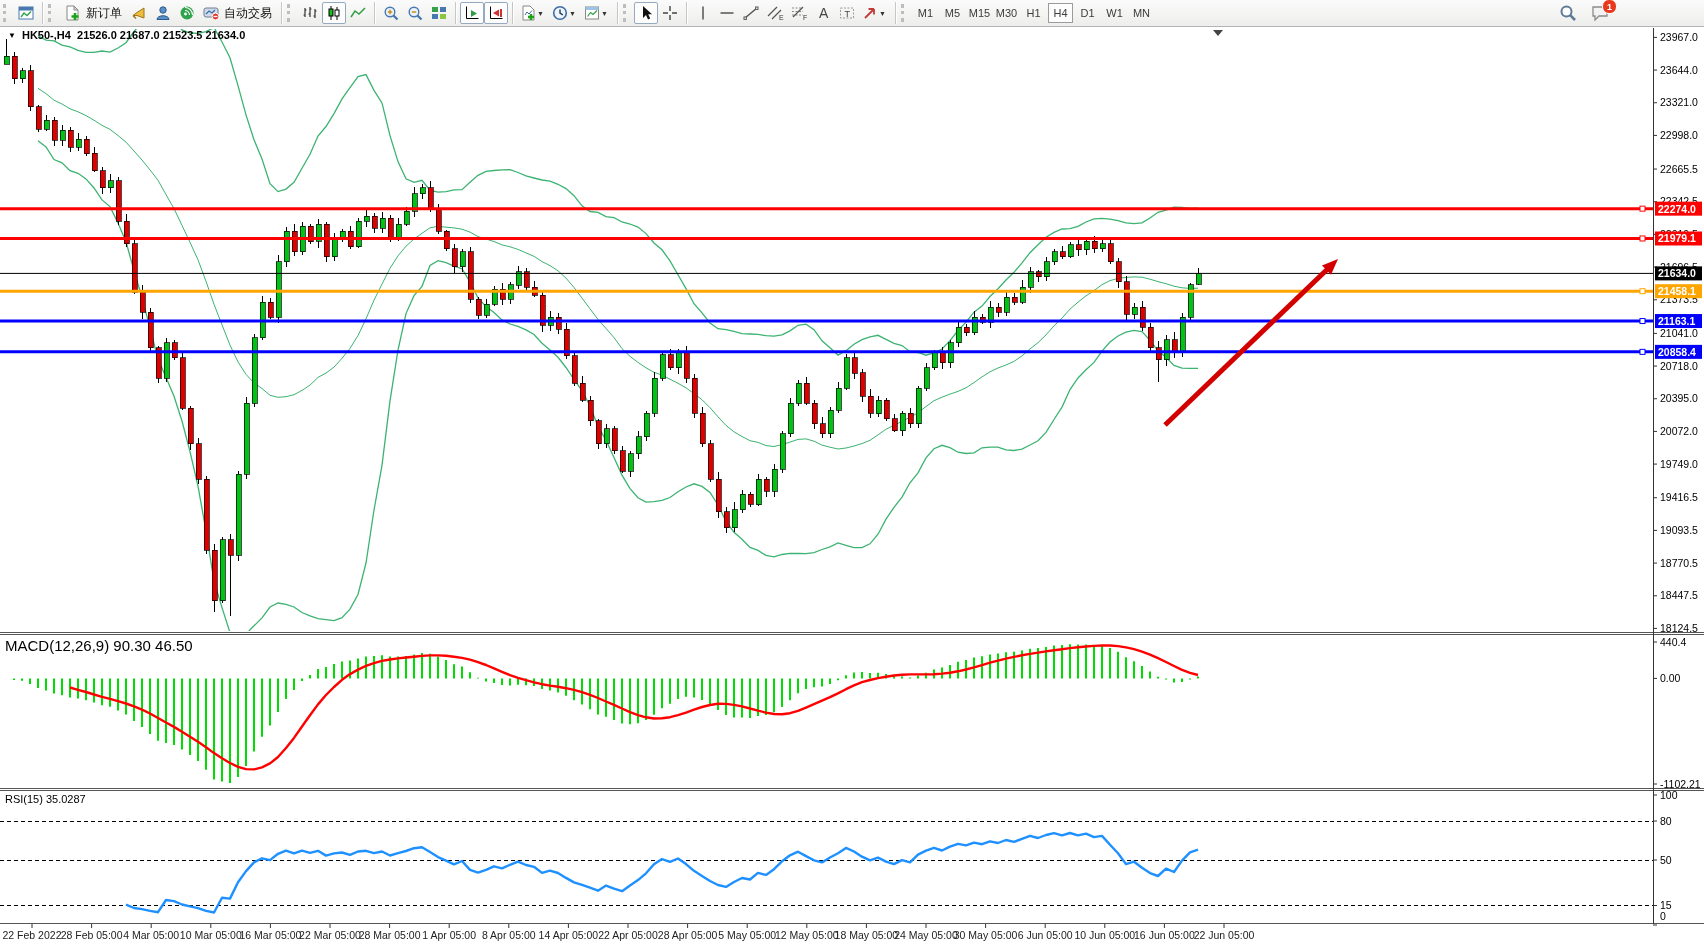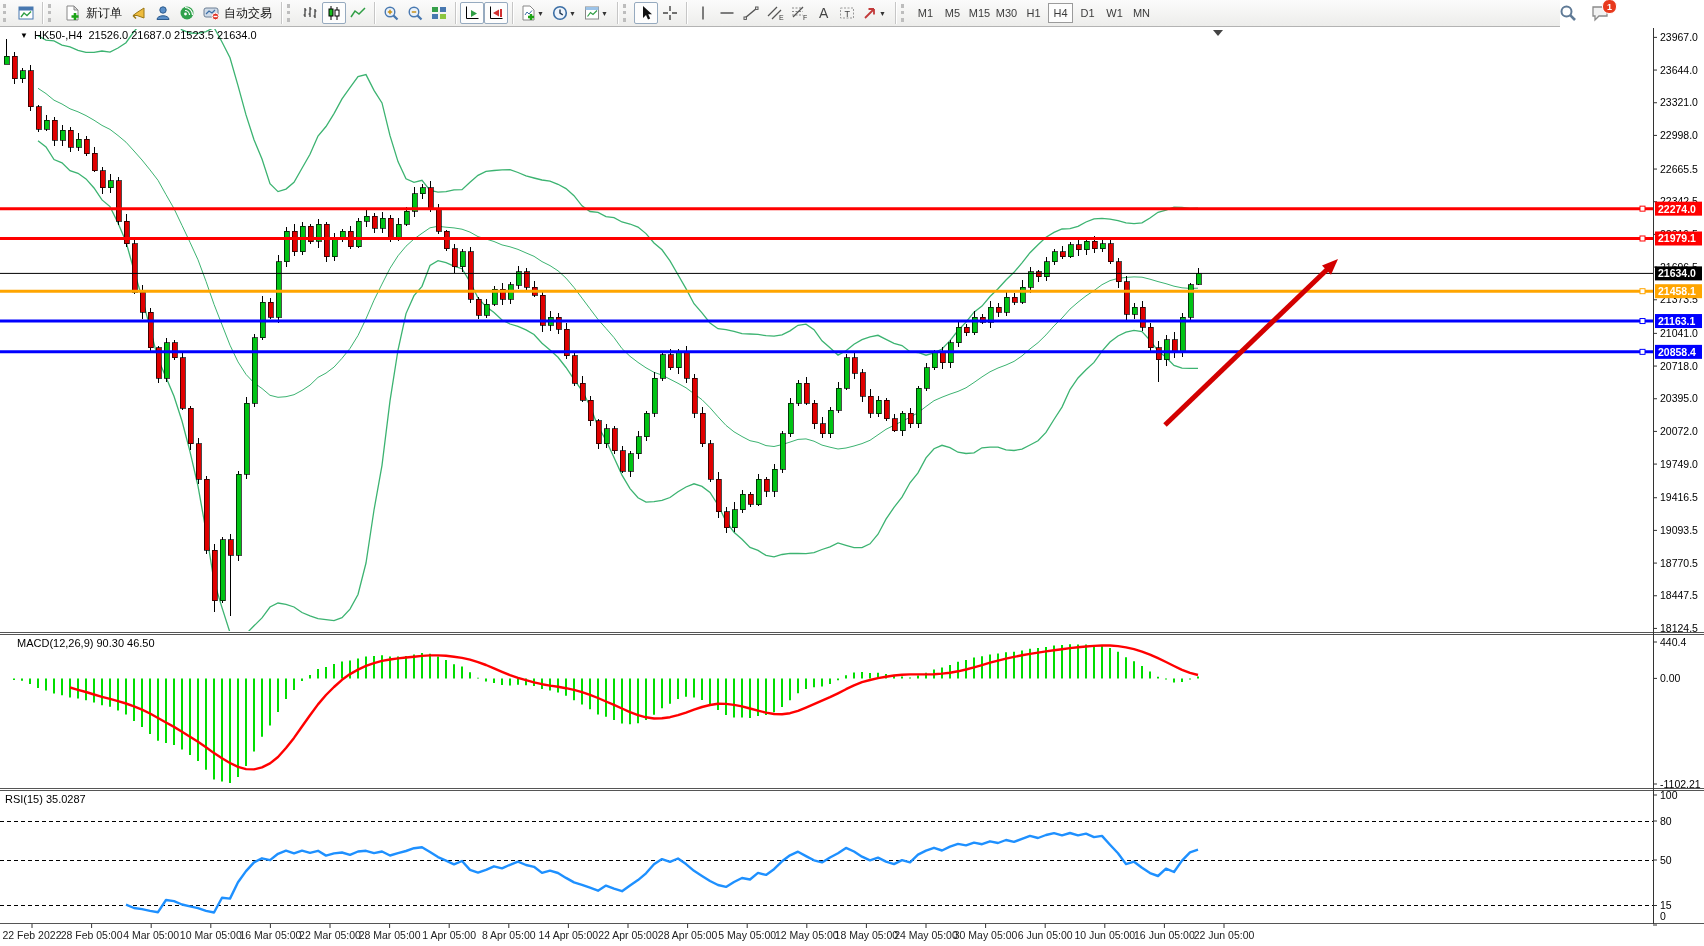--- a/index.html
+++ b/index.html
@@ -1,38 +1,38 @@
 <!DOCTYPE html>
 <html><head>
 <meta charset="utf-8">
 <style>
   html,body{margin:0;padding:0;}
   body{width:1704px;height:946px;position:relative;overflow:hidden;background:#fff;
        font-family:"Liberation Sans","DejaVu Sans",sans-serif;}
-  #toolbar{position:absolute;top:0;left:0;width:1560px;height:27px;box-sizing:border-box;
+  #toolbar{position:absolute;top:0;left:0;width:1704px;height:27px;box-sizing:border-box;
     background:linear-gradient(#fbfbfb,#ededeb);border-bottom:1px solid #b3b3b3;
     display:flex;align-items:center;padding-left:2px;z-index:6;}
   .handle{width:5px;height:18px;border-left:3px dotted #bdbdbd;margin:0 3px 0 1px;flex:none;}
   .sep{width:1px;height:22px;background:#c6c6c6;box-shadow:1px 0 0 #fff;margin:0 4px;flex:none;}
   .tb-btn{height:22px;min-width:24px;display:flex;align-items:center;justify-content:center;
     border:1px solid transparent;border-radius:2px;flex:none;box-sizing:border-box;}
   .tb-btn.pressed{border-color:#96aabf;background:#fdfdfd;}
   .tb-label{font-size:12px;color:#111;margin:0 5px 0 1px;white-space:nowrap;}
   .drop{font-size:7px;color:#333;margin:0 2px 0 1px;}
   .tf-btn{height:20px;min-width:25px;display:flex;align-items:center;justify-content:center;
     font-size:11px;font-weight:normal;color:#3c3c3c;border:1px solid transparent;margin:0 1px;
     box-sizing:border-box;flex:none;}
   .tf-btn.active{border-color:#9b9b9b;background:#fdfdfd;}
   .right-icons{position:absolute;left:1556px;top:2px;display:flex;align-items:center;}
   .badge{position:absolute;top:-4px;right:-6px;background:#e8391d;color:#fff;font-size:9px;
     font-weight:bold;border-radius:7px;min-width:13px;height:13px;display:flex;align-items:center;
     justify-content:center;border:1px solid #fff;}
-  #symbol-label{position:absolute;top:29px;left:20px;font-size:11px;font-weight:normal;color:#000;z-index:3;white-space:nowrap;}
+  #symbol-label{position:absolute;top:29px;left:8px;font-size:11px;font-weight:bold;color:#000;z-index:3;white-space:nowrap;}
   #symbol-label .tri{font-size:8px;vertical-align:1px;margin-right:3px;}
-  #macd-label{position:absolute;top:637px;left:5px;font-size:11px;color:#000;z-index:3;margin-left:12px;}
+  #macd-label{position:absolute;top:637px;left:5px;font-size:15px;color:#000;z-index:3;}
   #rsi-label{position:absolute;top:793px;left:5px;font-size:11px;color:#000;z-index:3;}
   svg text{font-family:"Liberation Sans","DejaVu Sans",sans-serif;}
   #chart{position:absolute;top:0;left:0;}
 </style>
 </head>
 <body>
 
 <svg id="chart" width="1704" height="946">
     <defs>
       <clipPath id="clipMain">

